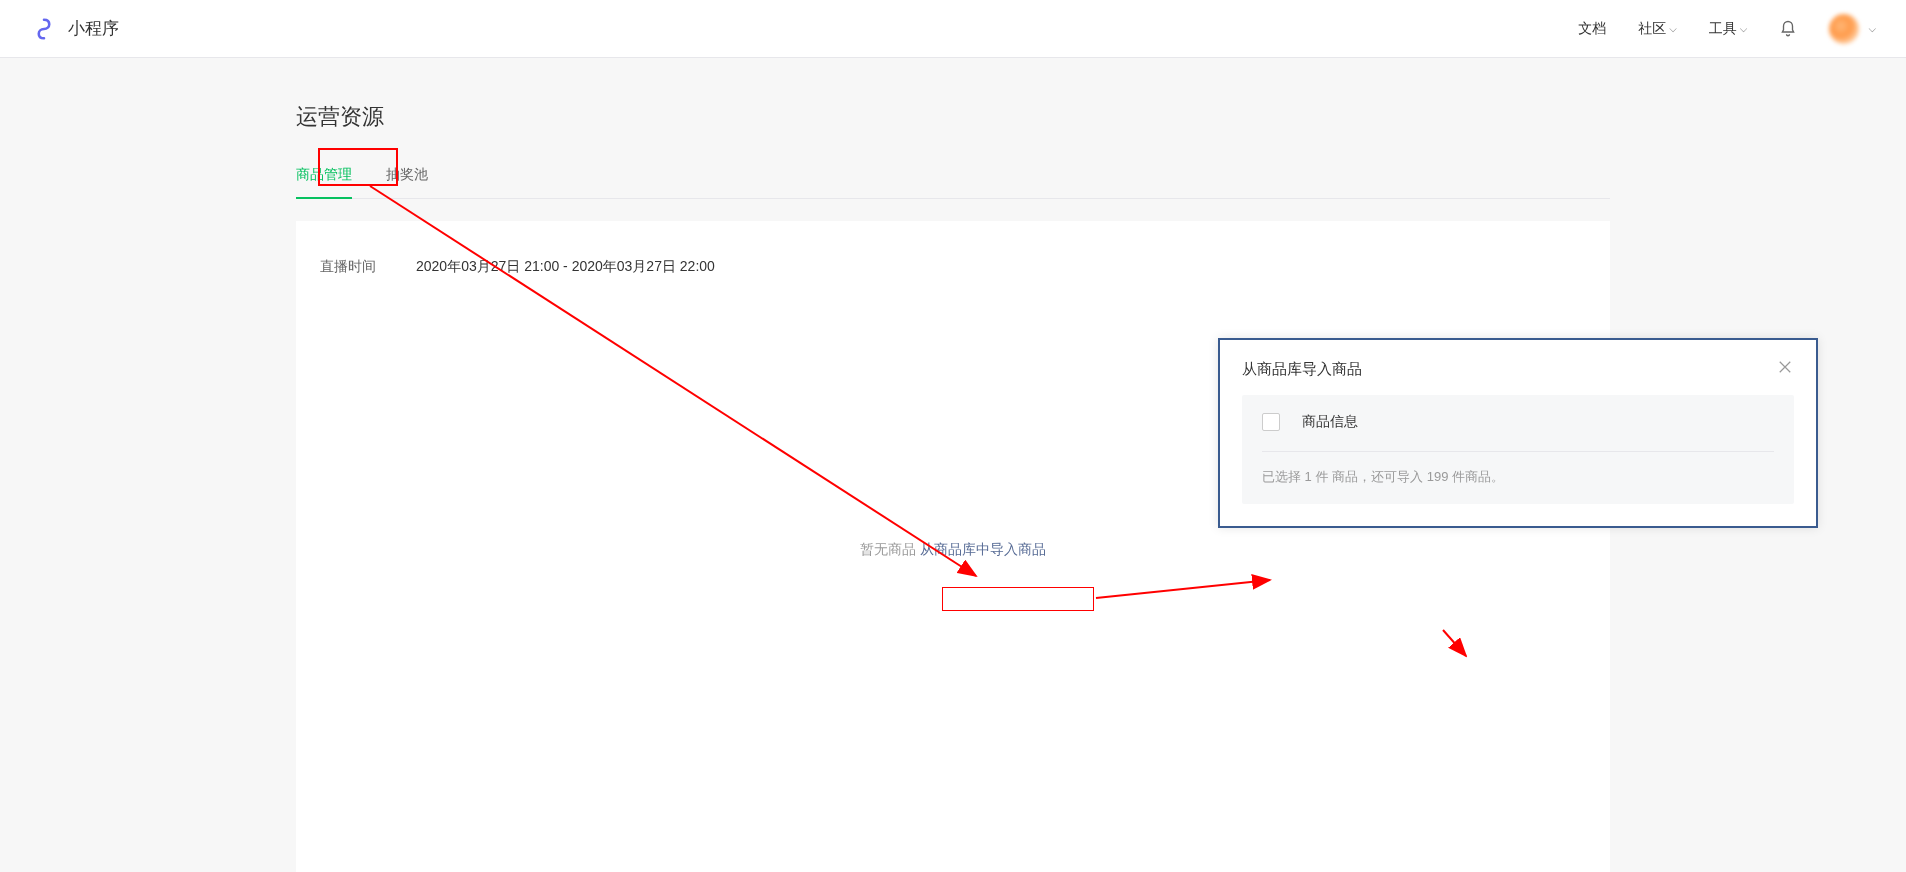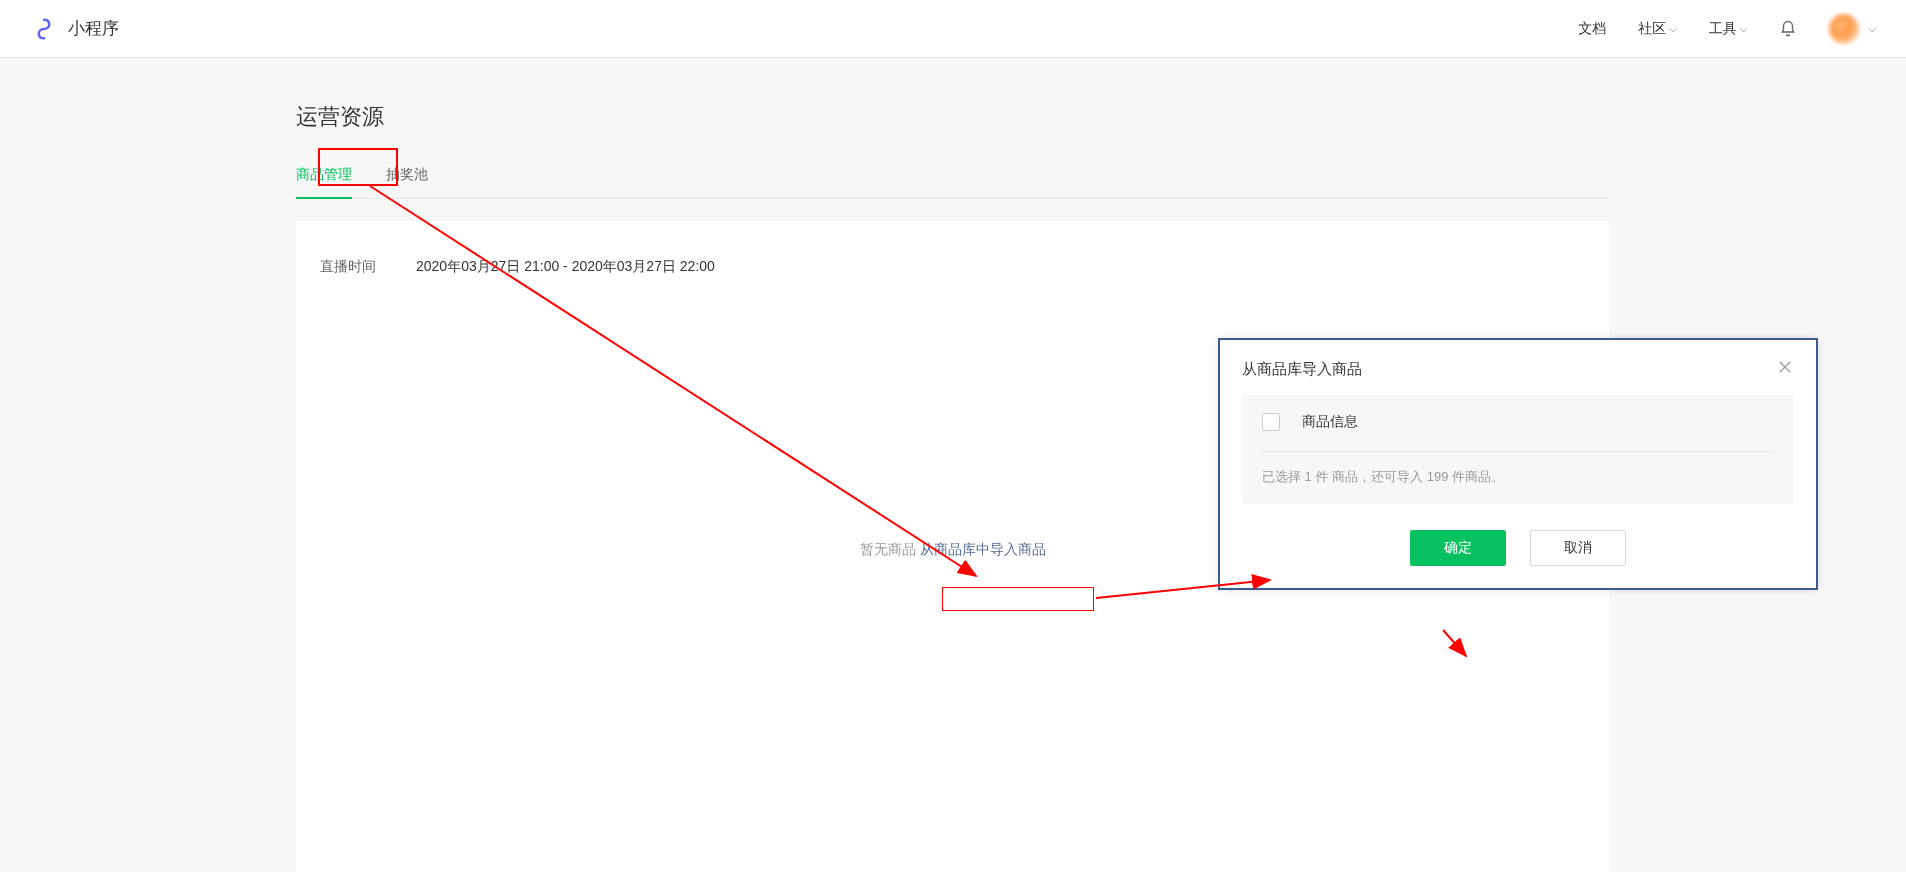--- a/index.html
+++ b/index.html
@@ -255,28 +255,20 @@
     <div class="prod-table">
       <div class="head-row">
         <span class="head-check"></span>
         <span class="head-label">商品信息</span>
       </div>
       <div class="divider"></div>
       <div class="status-line">已选择 1 件 商品，还可导入 199 件商品。</div>
 
     </div>
 
-    <div class="btn-row">
-      <div class="btn btn-primary">
-          <span>确定</span>
-        </div>
-      <div class="btn btn-default">
-          <span>取消</span>
-        </div>
-    </div>
   </div>
 </div>
 
 <div class="tab-highlight"></div>
 <div class="import-link-box"></div>
 
 <svg class="overlay-svg">
   <defs>
     <marker id="arrowhead" markerWidth="10" markerHeight="8" refX="9" refY="4" orient="auto">
       <polygon points="0 0, 10 4, 0 8" fill="#ff0000"></polygon>

